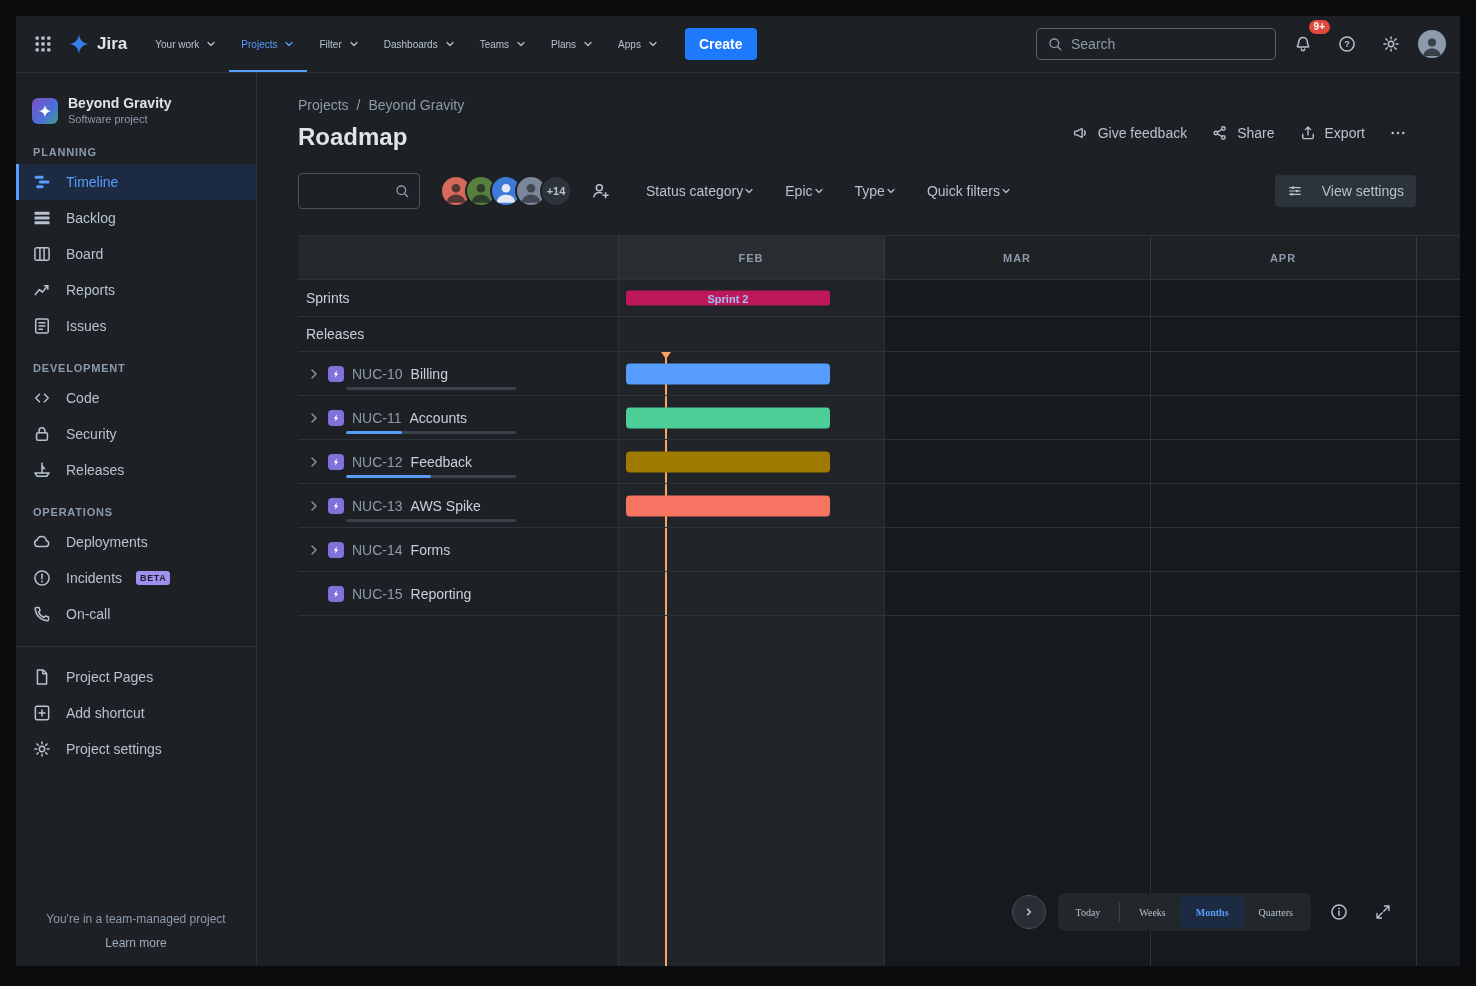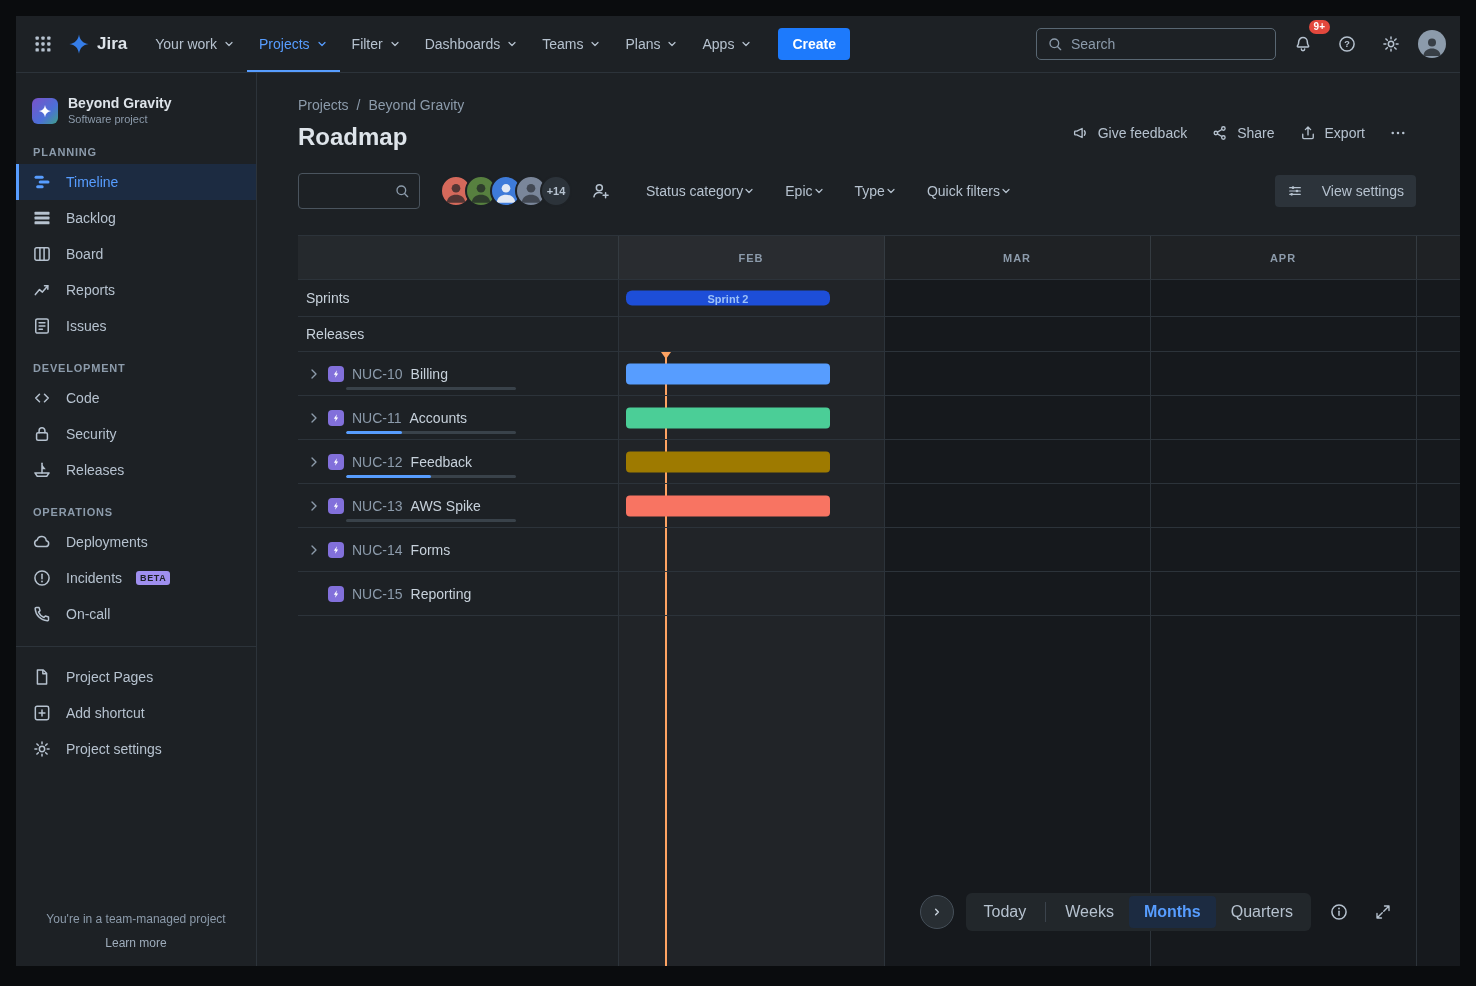--- a/index.html
+++ b/index.html
@@ -22,21 +22,21 @@
     padding:0 14px 0 10px; border-bottom:1px solid #2C333A; background:#1D2125;
   }
   .tn-left { display:flex; align-items:center; height:100%; }
   .iconbtn {
     background:none; border:none; color:#B6C2CF; width:34px; height:34px; border-radius:4px;
     display:flex; align-items:center; justify-content:center; cursor:pointer; flex:0 0 auto;
   }
   .logo { display:flex; align-items:center; gap:7px; color:#DEE4EA; font-size:17px; font-weight:700; margin:0 16px 0 8px; cursor:pointer; }
   .tn-nav { display:flex; height:100%; align-items:stretch; }
   .tn-item {
-    display:flex; align-items:center; gap:6px; padding:0 12px; color:#B6C2CF; font-size:14px;
+    display:flex; align-items:center; gap:6px; padding:0 12px; color:#B6C2CF; font-size:10px;
     cursor:pointer; white-space:nowrap;
   }
   .tn-item.active { color:#579DFF; box-shadow:inset 0 -2px 0 #579DFF; }
   .create-btn {
     margin-left:14px; align-self:center; height:32px; padding:0 14px; border:none; border-radius:4px;
     color:#ffffff; font-size:14px; font-weight:600; cursor:pointer; background:#1D7AFC;
   }
   .tn-right { display:flex; align-items:center; gap:10px; }
   .tn-search {
     display:flex; align-items:center; gap:8px; border:1px solid #596773; border-radius:5px;
@@ -165,22 +165,22 @@
   .tl-filler { flex:1; }
 
   
   .tl-controls { position:absolute; right:61px; bottom:35px; display:flex; align-items:center; gap:12px; z-index:5; }
   .ctl-circle {
     width:34px; height:34px; border-radius:50%; background:#282E33; border:1px solid #454F59;
     color:#C7D1DB; display:flex; align-items:center; justify-content:center; cursor:pointer;
   }
   .ctl-group { display:flex; align-items:center; background:#22272B; border-radius:6px; padding:3px; height:38px; }
   .ctl-btn {
-    border:none; background:transparent; color:#B6C2CF; font-size:16px; padding:0 15px; height:32px;
-    border-radius:4px; cursor:pointer; font-family:Liberation Sans, sans-serif; white-space:nowrap;
+    border:none; background:transparent; color:#B6C2CF; font-size:10px; padding:0 15px; height:32px;
+    border-radius:4px; cursor:pointer; font-family:Liberation Serif, serif; white-space:nowrap;
   }
   .ctl-btn.selected { background:#1C2B41; color:#579DFF; font-weight:600; }
   .ctl-sep { width:1px; height:20px; background:#3B434C; margin:0 4px; }
   .ctl-icon { background:none; border:none; color:#B6C2CF; width:32px; height:32px; display:flex; align-items:center; justify-content:center; cursor:pointer; border-radius:4px; }
 </style>
 </head>
 <body>
 
 <div class="app">
 
@@ -640,21 +640,21 @@
         <div class="tl-header">
           <div class="hspacer"></div>
           <div class="mcell">FEB</div>
           <div class="mcell">MAR</div>
           <div class="mcell">APR</div>
         </div>
 
         <div class="tl-row row-sprints">
           <div class="lcell">Sprints</div>
           <div class="barea">
-            <div class="sprint-bar" style="background: #1d4ed8; color: rgb(157, 193, 247); border-radius: 6px;">Sprint 2</div>
+            <div class="sprint-bar" style="background: #be185d; color: rgb(157, 193, 247);">Sprint 2</div>
           </div>
         </div>
 
         <div class="tl-row row-releases">
           <div class="lcell">Releases</div>
           <div class="barea"></div>
         </div>
 
         <div class="tl-row row-epic">
           <div class="lcell">

